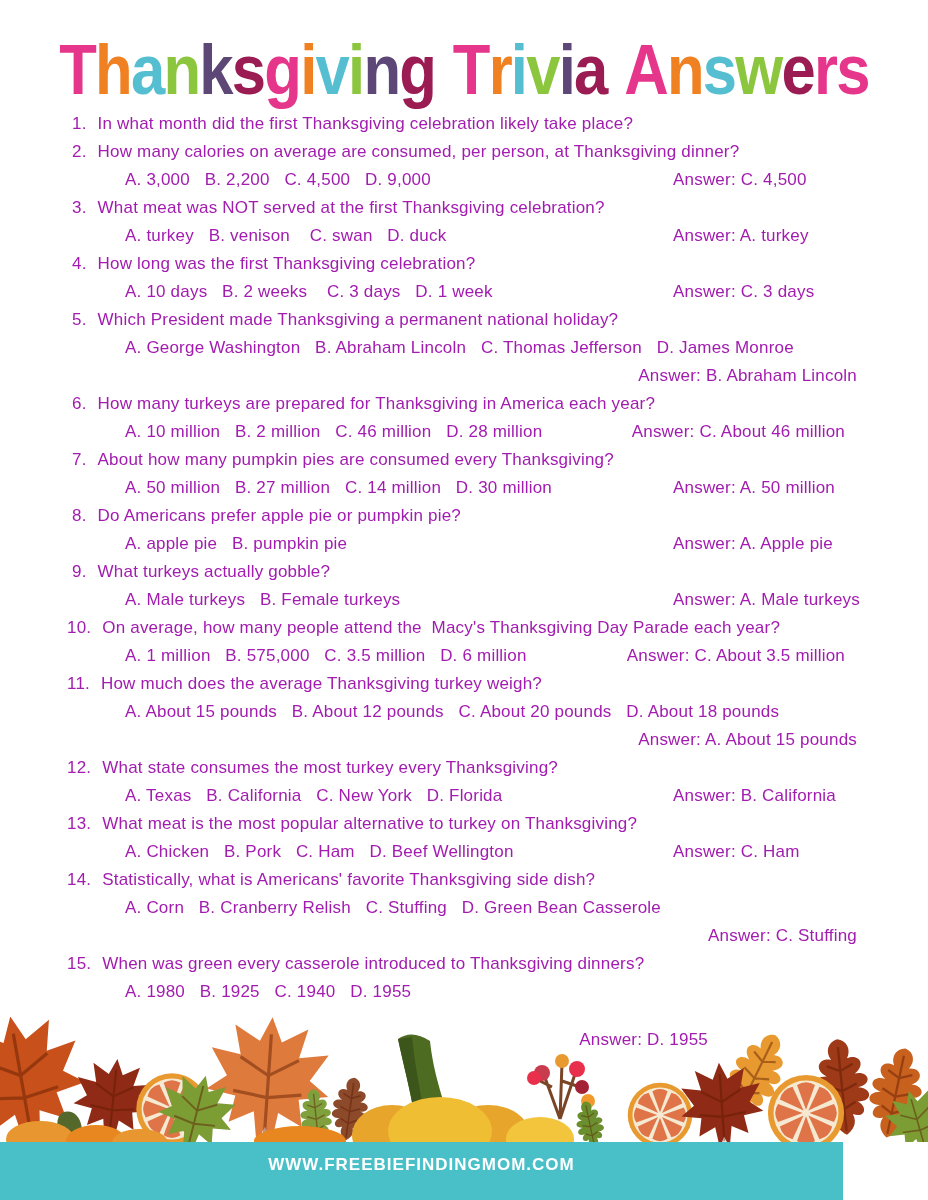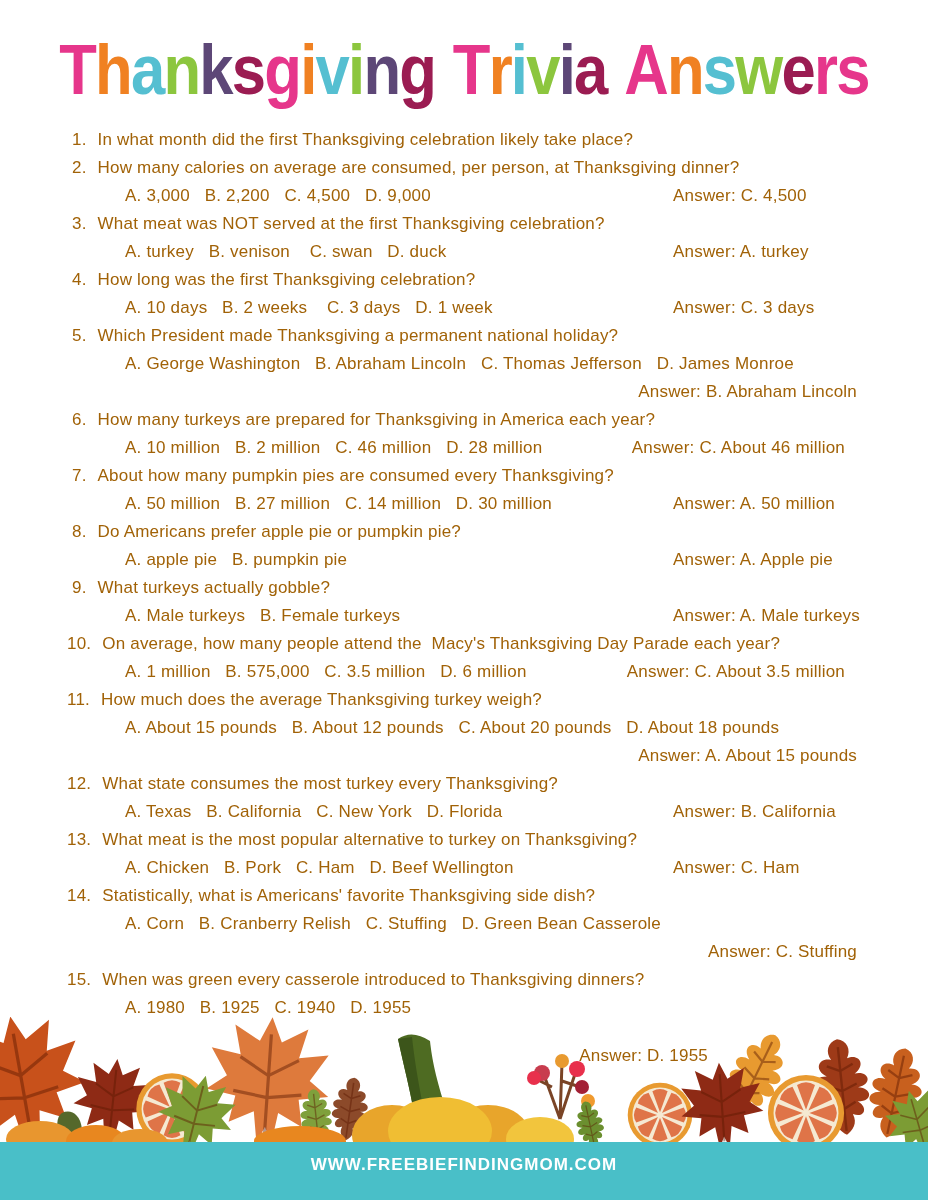--- a/index.html
+++ b/index.html
@@ -5,33 +5,33 @@
   html,body{margin:0;padding:0;background:#ffffff;}
   #page{position:relative;width:928px;height:1200px;margin:0 auto;background:#ffffff;overflow:hidden;
         font-family:"Liberation Sans",sans-serif;}
   
   .title-row{position:absolute;top:34px;left:0;width:928px;text-align:center;}
   .title-inner{display:inline-block;transform:scaleX(0.88);transform-origin:center;
                font-weight:bold;font-size:70px;letter-spacing:-2px;line-height:72px;white-space:pre;}
   .title-inner span{display:inline-block;}
   .title-space{width:20px;}
   
-  #content{position:absolute;left:72px;top:126px;width:788px;color:#a16207;
+  #content{position:absolute;left:72px;top:110px;width:788px;color:#a21caf;
            font-size:17px;letter-spacing:0.2px;}
   .qline,.oline,.aline{position:relative;height:28px;line-height:28px;white-space:pre;}
   .qnum{display:inline-block;min-width:13px;margin-right:11px;}
   .oline{padding-left:53px;}
   .answer{position:absolute;top:0;}
   .answer.tab{left:601px;}
   .answer.right{right:15px;}
   .answer.shifted{right:152px;margin-top:48px;}
   .aline .answer{right:3px;text-align:center;}
   
   #decoration{position:absolute;left:0;bottom:58px;width:928px;height:125px;}
-  #footer-bar{position:absolute;left:0;bottom:0;width:928px;height:58px;background:#49BFC8;
+  #footer-bar{position:absolute;left:0;bottom:0;width:843px;height:58px;background:#49BFC8;
               text-align:center;}
   #footer-bar .url{display:inline-block;margin-top:13px;color:#ffffff;font-size:17px;
                    letter-spacing:1px;font-weight:bold;white-space:pre;}
 </style>
 </head>
 <body>
 
 <div id="page">
 
   <div class="title-row">

